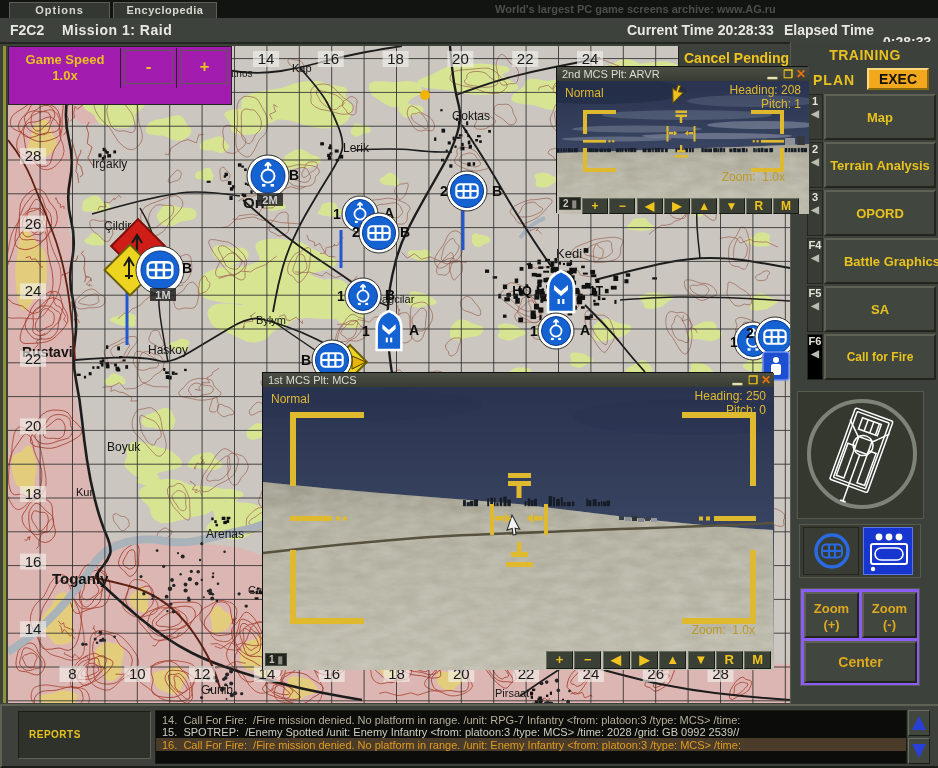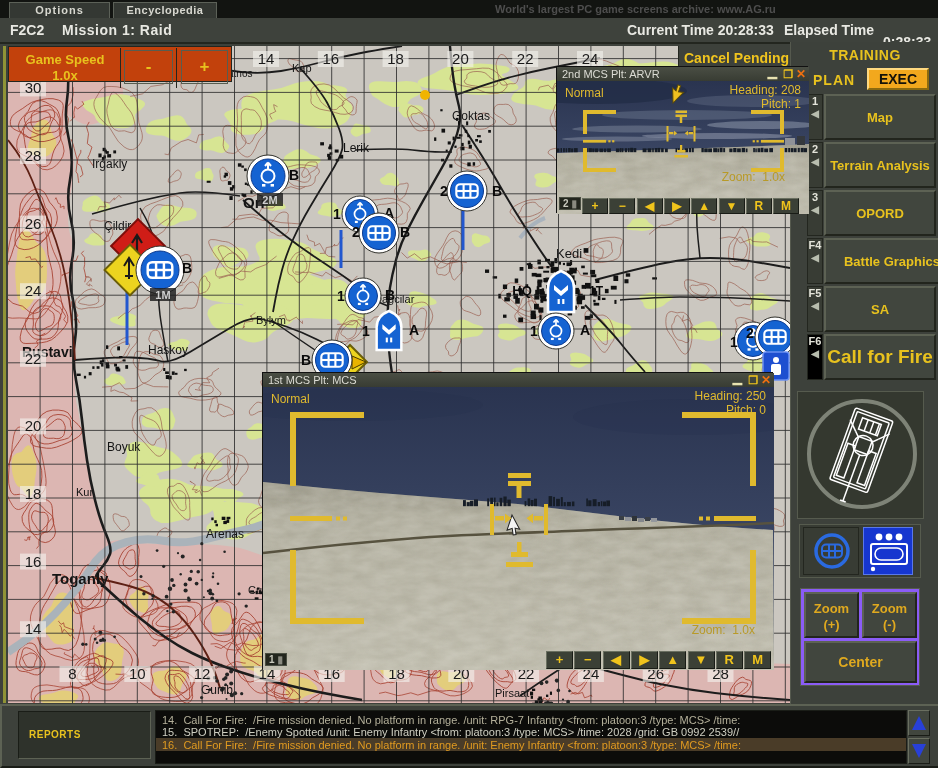--- a/index.html
+++ b/index.html
@@ -1063,21 +1063,21 @@
         <line x1="778.3970588235294" y1="330.20588235294116" x2="778.3970588235294" y2="343.79411764705884"></line>
       </g>
       <text x="734" y="347" font-size="14" fill="#0a0a0a" text-anchor="middle" font-weight="bold">1</text>
       <text x="750" y="338" font-size="14" fill="#0a0a0a" text-anchor="middle" font-weight="bold">2</text>
       <rect x="763" y="352" width="26" height="28" rx="3" fill="#1e4fd0" stroke="#6b90f0" stroke-width="1.5"></rect>
       <circle cx="776" cy="360" r="3" fill="#fff"></circle>
       <rect x="771" y="364" width="10" height="11" rx="2" fill="#fff"></rect>
       <circle cx="425" cy="95" r="5" fill="#f0b400"></circle>
     </svg></div>
 <div class="abs" style="left:3px;top:46px;width:3px;height:657px;background:#8f9336;"></div>
-<div class="abs" style="left:8px;top:46px;width:224px;height:36px;background:#c2410c;border:1px solid #23261f;">
+<div class="abs" style="left:8px;top:46px;width:224px;height:59px;background:#a21caf;border:1px solid #23261f;">
     <div class="abs yel" style="left:0;top:5px;width:112px;text-align:center;font-size:13px;line-height:16px;">Game Speed<br>1.0x</div>
     <div class="abs" style="left:111px;top:1px;width:57px;height:40px;border-left:1px solid #23261f;border-right:1px solid #23261f;">
       <div class="abs" style="left:3px;top:2px;width:49px;height:34px;border:1px solid #585d50;color:#e8c21e;font-weight:bold;font-size:17px;text-align:center;line-height:32px;">-</div>
     </div>
     <div class="abs" style="left:169px;top:1px;width:54px;height:40px;">
       <div class="abs" style="left:3px;top:2px;width:47px;height:34px;border:1px solid #585d50;color:#e8c21e;font-weight:bold;font-size:17px;text-align:center;line-height:32px;">+</div>
     </div>
   </div>
 <div class="abs" style="left:678px;top:46px;width:112px;height:24px;background:#3d413b;border-left:1px solid #23261f;z-index:4;"></div>
 <div class="abs" style="left:684px;top:50px;font-size:14px;color:#f0c41e;font-weight:bold;z-index:4;">Cancel Pending</div>
@@ -1089,21 +1089,21 @@
     <div class="abs b3d" style="left:33px;top:52px;width:112px;height:46px;color:#e8c21e;font-weight:bold;font-size:13px;text-align:center;display:flex;align-items:center;justify-content:center;">Map</div>
     <div class="abs" style="left:16px;top:100px;width:16px;height:46px;background:#383c34;border:1px solid #23261f;color:#e4e4da;font-size:11px;font-weight:bold;text-align:center;">2<br><span style="color:#b8bdae;font-size:10px;">◀</span></div>
     <div class="abs b3d" style="left:33px;top:100px;width:112px;height:46px;color:#e8c21e;font-weight:bold;font-size:13px;text-align:center;display:flex;align-items:center;justify-content:center;">Terrain Analysis</div>
     <div class="abs" style="left:16px;top:148px;width:16px;height:46px;background:#383c34;border:1px solid #23261f;color:#e4e4da;font-size:11px;font-weight:bold;text-align:center;">3<br><span style="color:#b8bdae;font-size:10px;">◀</span></div>
     <div class="abs b3d" style="left:33px;top:148px;width:112px;height:46px;color:#e8c21e;font-weight:bold;font-size:13px;text-align:center;display:flex;align-items:center;justify-content:center;">OPORD</div>
     <div class="abs" style="left:16px;top:196px;width:16px;height:46px;background:#383c34;border:1px solid #23261f;color:#e4e4da;font-size:11px;font-weight:bold;text-align:center;">F4<br><span style="color:#b8bdae;font-size:10px;">◀</span></div>
     <div class="abs b3d" style="left:33px;top:196px;width:136px;height:46px;color:#e8c21e;font-weight:bold;font-size:13px;text-align:center;display:flex;align-items:center;justify-content:center;">Battle Graphics</div>
     <div class="abs" style="left:16px;top:244px;width:16px;height:46px;background:#383c34;border:1px solid #23261f;color:#e4e4da;font-size:11px;font-weight:bold;text-align:center;">F5<br><span style="color:#b8bdae;font-size:10px;">◀</span></div>
     <div class="abs b3d" style="left:33px;top:244px;width:112px;height:46px;color:#e8c21e;font-weight:bold;font-size:13px;text-align:center;display:flex;align-items:center;justify-content:center;">SA</div>
     <div class="abs" style="left:16px;top:292px;width:16px;height:46px;background:#000000;border:1px solid #23261f;color:#e4e4da;font-size:11px;font-weight:bold;text-align:center;">F6<br><span style="color:#b8bdae;font-size:10px;">◀</span></div>
-    <div class="abs b3d" style="left:33px;top:292px;width:112px;height:46px;color:#e8c21e;font-weight:bold;font-size:19px;text-align:center;display:flex;align-items:center;justify-content:center;">Call for Fire</div>
+    <div class="abs b3d" style="left:33px;top:292px;width:112px;height:46px;color:#e8c21e;font-weight:bold;font-size:12px;text-align:center;display:flex;align-items:center;justify-content:center;">Call for Fire</div>
   </div>
 <div class="abs" style="left:797px;top:391px;width:127px;height:128px;background:#34382f;border:1px solid #565b4e;"><svg width="125" height="126" xmlns="http://www.w3.org/2000/svg">
 <circle cx="64" cy="62" r="53" fill="none" stroke="#7e8377" stroke-width="4"></circle>
 <g transform="rotate(20 62 62)" stroke="#fff" fill="none" stroke-width="1.5">
 <rect x="42" y="20" width="40" height="76" rx="2"></rect>
 <rect x="45" y="23" width="34" height="70" rx="1"></rect>
 <rect x="52" y="27" width="20" height="12"></rect>
         <line x1="58" y1="27" x2="58" y2="39"></line>
         <line x1="64" y1="27" x2="64" y2="39"></line>
         <line x1="70" y1="27" x2="70" y2="39"></line>

